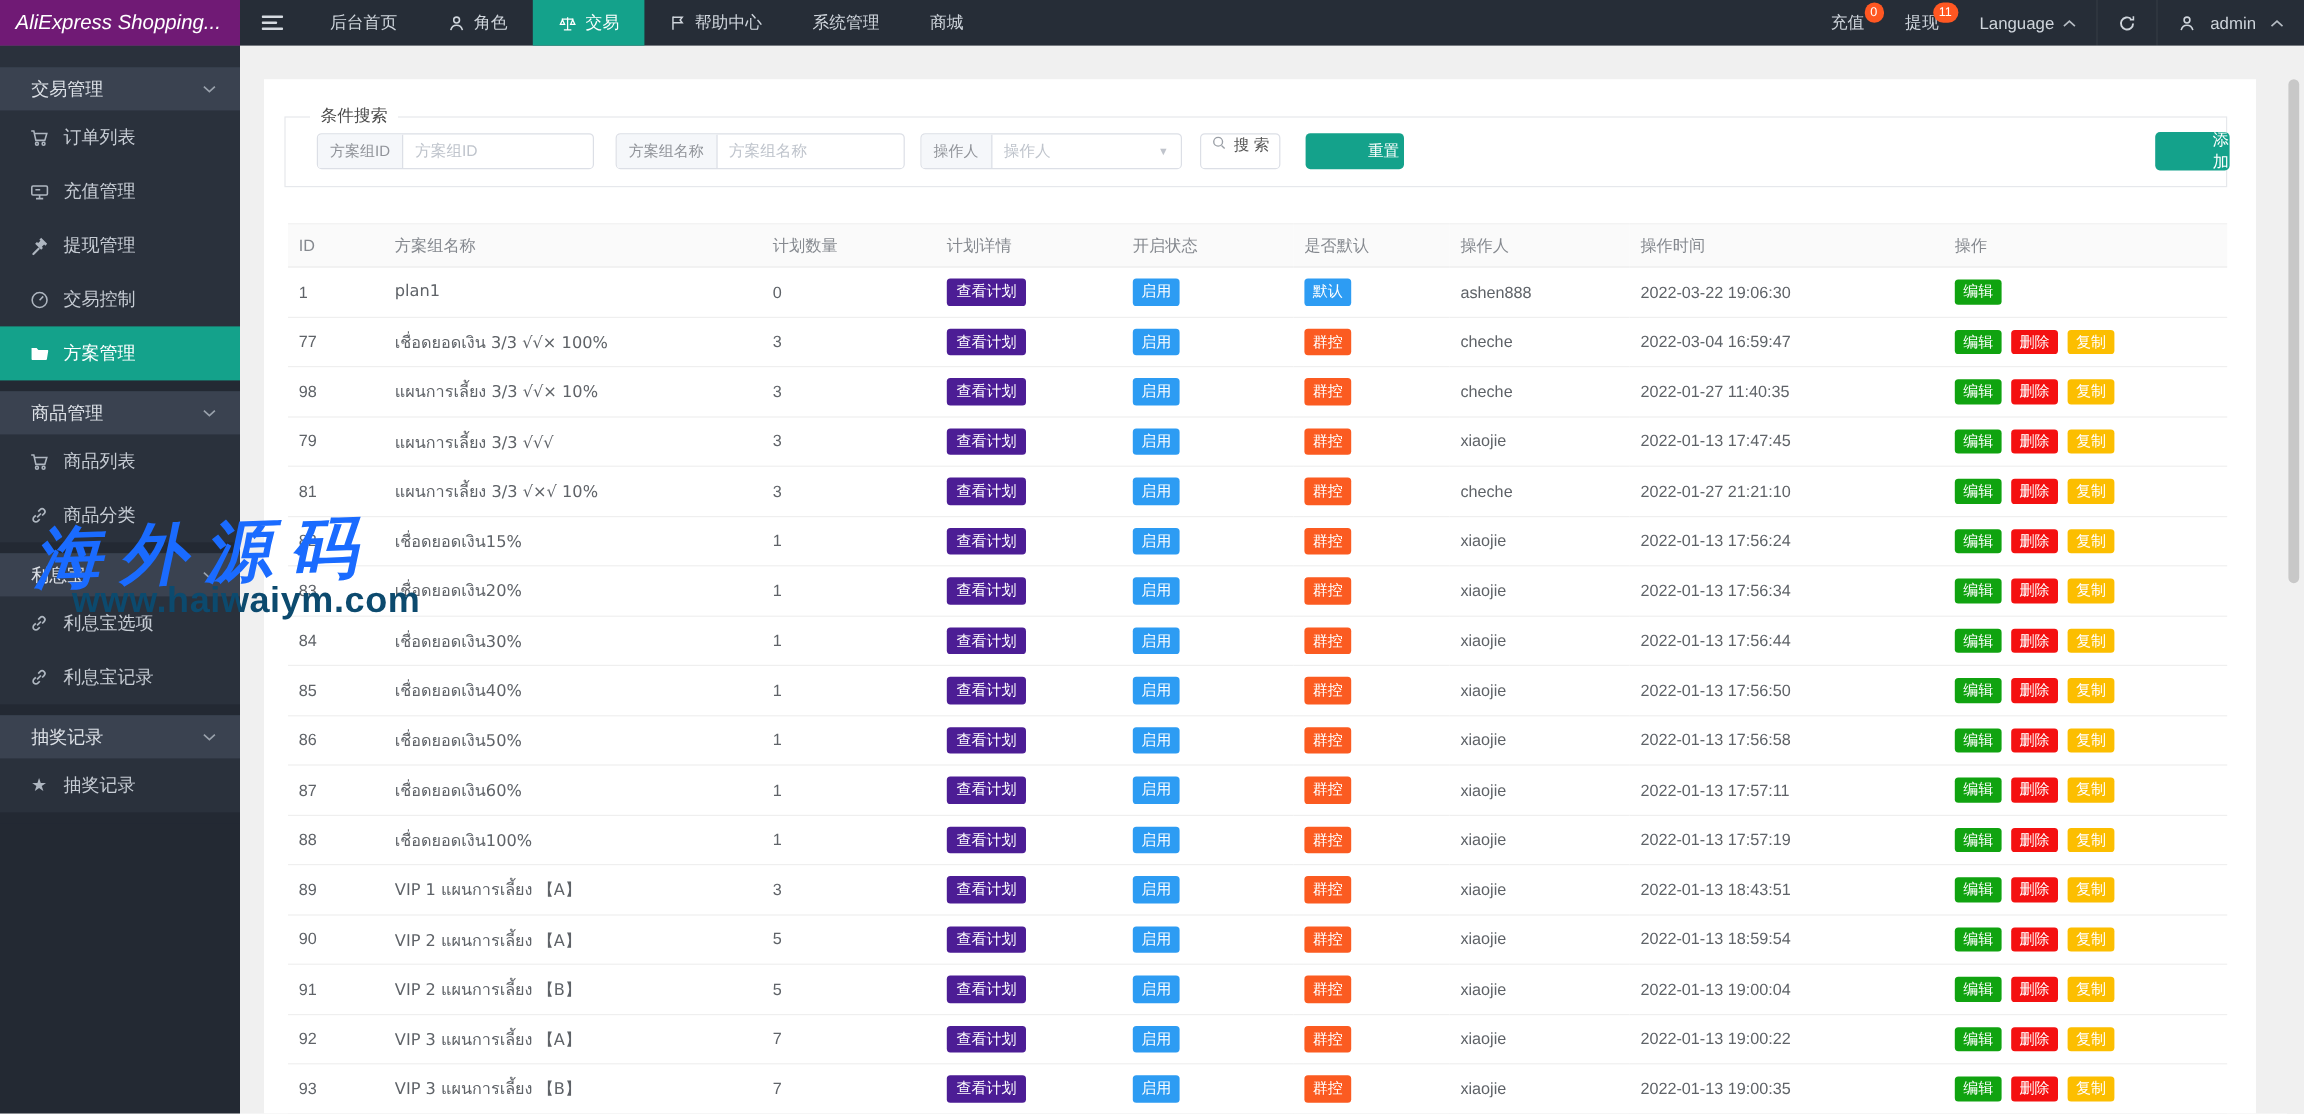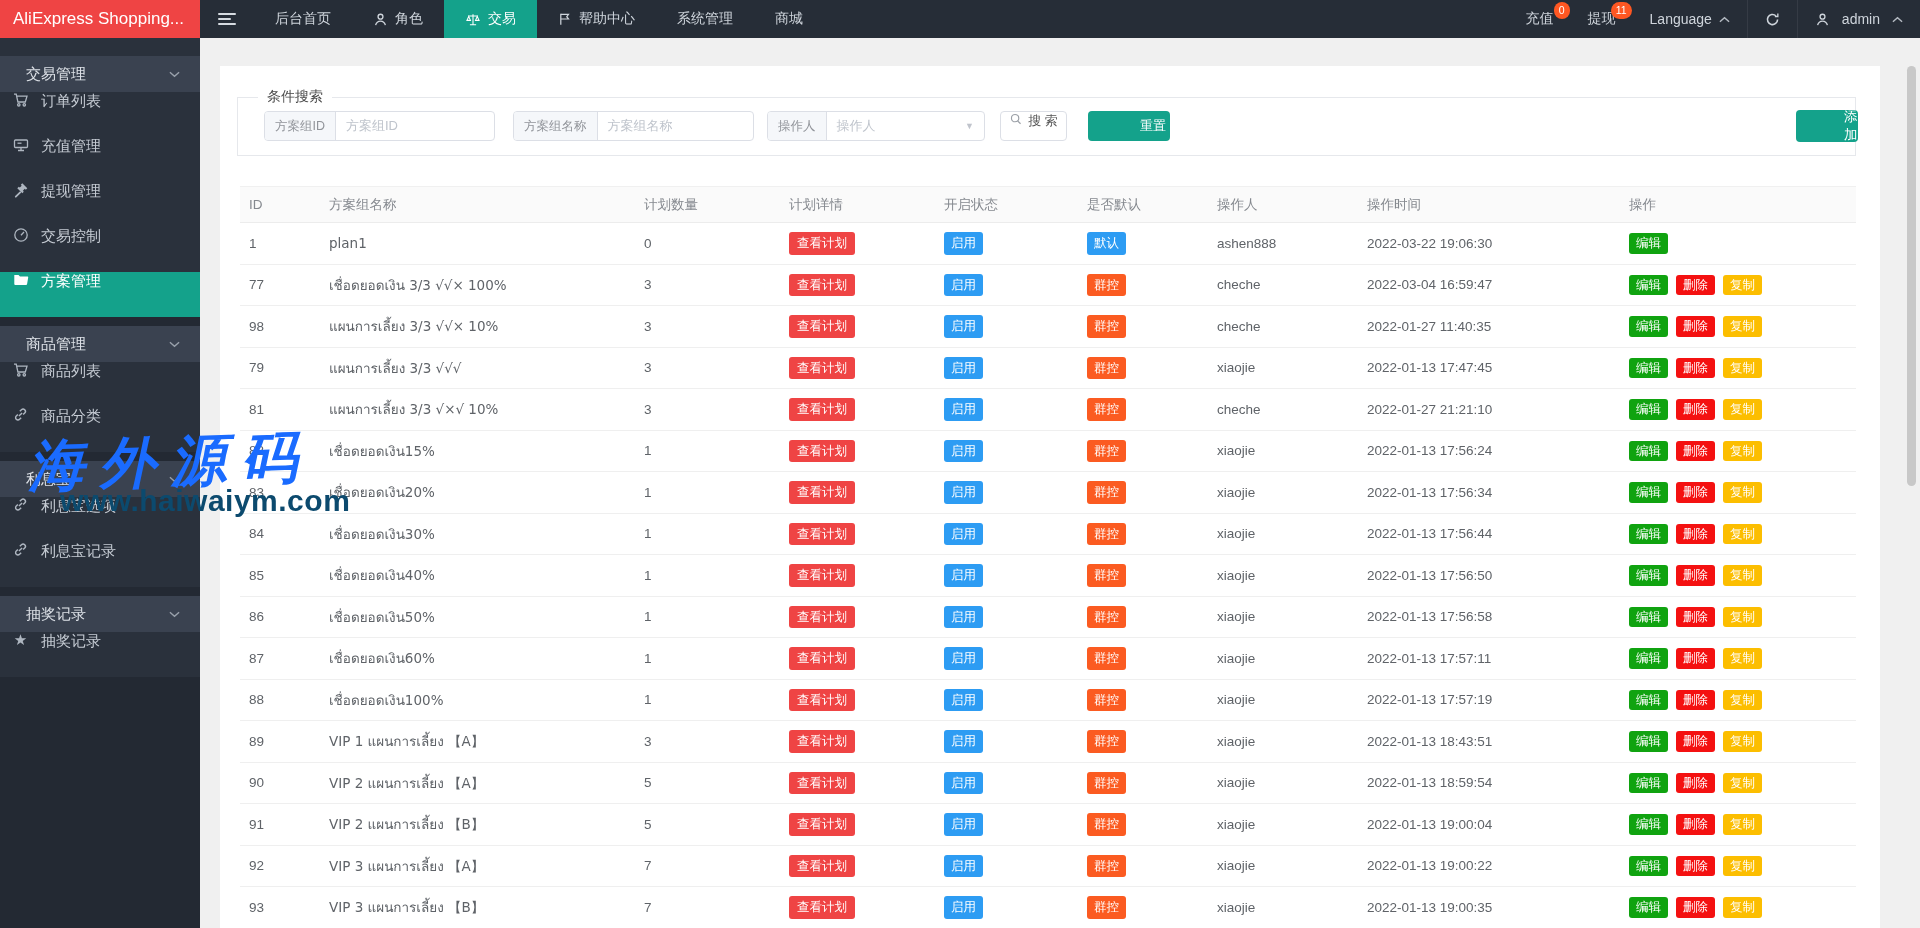--- a/index.html
+++ b/index.html
@@ -7,42 +7,42 @@
   body {
     width:1920px; height:928px; position:relative; overflow:hidden;
     font-family:"Liberation Sans","DejaVu Sans",sans-serif;
     background:#f0f0f0; -webkit-font-smoothing:antialiased;
   }
   svg { display:block; }
 
   
   .topbar { position:absolute; top:0; left:0; right:0; height:38px;
     background:#262d37; color:#cfd5dc; display:flex; align-items:stretch; z-index:20; }
-  .brand { width:200px; background:#ef4444; color:#fff; font-size:17px;
-    line-height:38px; padding-left:13px; white-space:nowrap; overflow:hidden; }
+  .brand { width:200px; background:#701a75; color:#fff; font-size:17px;
+    line-height:38px; padding-left:13px; white-space:nowrap; overflow:hidden;font-style:italic; }
   .hamburger { width:54px; display:flex; align-items:center; justify-content:center; cursor:pointer; color:#d6dbe1; }
   .topnav { display:flex; align-items:stretch; }
   .nav-item { padding:0 21px; display:flex; align-items:center; gap:7px; font-size:14px; cursor:pointer; white-space:nowrap; }
   .nav-item.active { background:#14a28b; color:#fff; }
   .topbar-right { margin-left:auto; display:flex; align-items:stretch; }
   .tb-item { position:relative; display:flex; align-items:center; padding:0 17px; font-size:14px; gap:7px; cursor:pointer; }
   .tb-item.sep { border-left:1px solid rgba(255,255,255,.07);gap:12px; }
   .tb-badge { position:absolute; top:2px; right:1px; background:#ff5722; color:#fff;
     font-size:10.5px; line-height:1; padding:3px 5px; border-radius:9px; min-width:16px; text-align:center; }
   .chev { opacity:.85; }
 
   
   .sidebar { position:absolute; top:38px; left:0; width:200px; bottom:0;
     background:#232933; display:flex; flex-direction:column; z-index:10; }
   .side-top { height:18px; background:#2a313c; }
   .side-group { background:#2a313c; margin-bottom:9px; }
   .side-header { height:36px; display:flex; align-items:center;
     padding:0 20px 0 26px; background:#3a4250; color:#dde1e7; font-size:15px; cursor:pointer; }
   .side-header .chev { margin-left:auto; color:#aab2bc; }
-  .side-item { height:45px; display:flex; padding-left:12px; gap:12px;
+  .side-item { height:45px; display:flex; align-items:center; padding-left:24px; gap:12px;
     color:#c6ccd4; font-size:15px; cursor:pointer; }
   .side-item .icn { width:17px; display:flex; justify-content:center; color:#aeb6c0; }
   .side-item.active { background:#14a28b; color:#fff; }
   .side-item.active .icn { color:#fff; }
   .side-filler { flex:1; background:#232933; }
   .star-glyph { font-size:15px; line-height:1; }
 
   
   .wm { position:absolute; left:28px; top:430px; z-index:60; pointer-events:none; }
   .wm1 { font-family:"DejaVu Serif","DejaVu Sans",serif; font-size:56px; font-weight:bold; font-style:italic;
@@ -80,21 +80,21 @@
     border-collapse:collapse; table-layout:fixed; font-size:13.5px; color:#5f6368; }
   table.plans thead th { height:36px; font-weight:normal; text-align:left; color:#85898f;
     background:#fafafa; border-top:1px solid #f0f0f0; border-bottom:1px solid #ececec;
     padding:0 0 0 9px; white-space:nowrap; }
   table.plans tbody td { height:41.5px; border-bottom:1px solid #efefef;
     padding:0 0 0 9px; white-space:nowrap; overflow:hidden; }
   td.thai { font-family:"DejaVu Sans",sans-serif; font-size:13.5px; }
 
   .cbtn { display:inline-block; color:#fff; border-radius:3px; font-size:12.5px;
     padding:5px 8px; line-height:1; cursor:pointer; }
-  .b-view   { background:#ef4444; }
+  .b-view   { background:#4c1d95; }
   .b-status { background:#2d9cf3; padding:5px 7px; }
   .b-default{ background:#2d9cf3; padding:5px 7px; }
   .b-group  { background:#fb5b21; padding:5px 7px; }
   .b-edit   { background:#10a310; margin-right:8px; padding:4px 7px; }
   .b-del    { background:#f41111; margin-right:8px; padding:4px 7px; }
   .b-copy   { background:#fcbe00; padding:4px 7px; }
 
   
   .vscroll-track { position:absolute; right:0; top:0; width:17px; bottom:0; }
   .vscroll { position:absolute; right:4px; top:28px; width:9px; height:420px;

